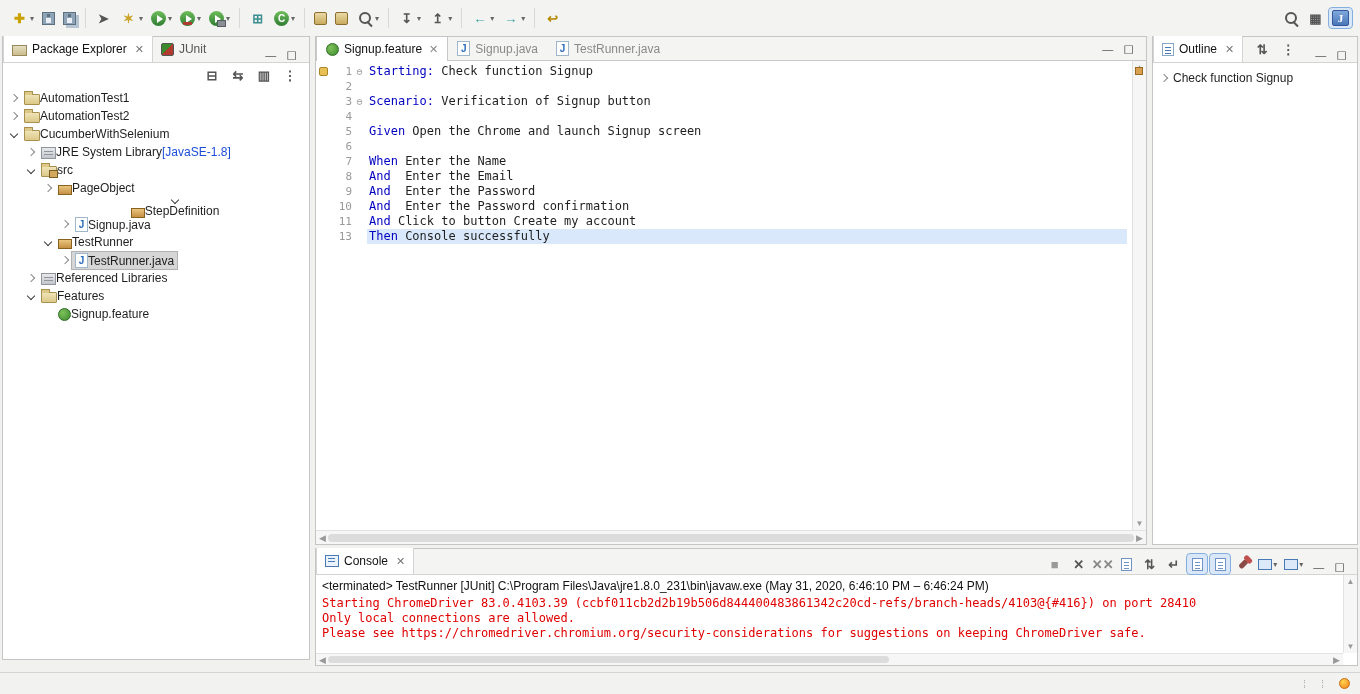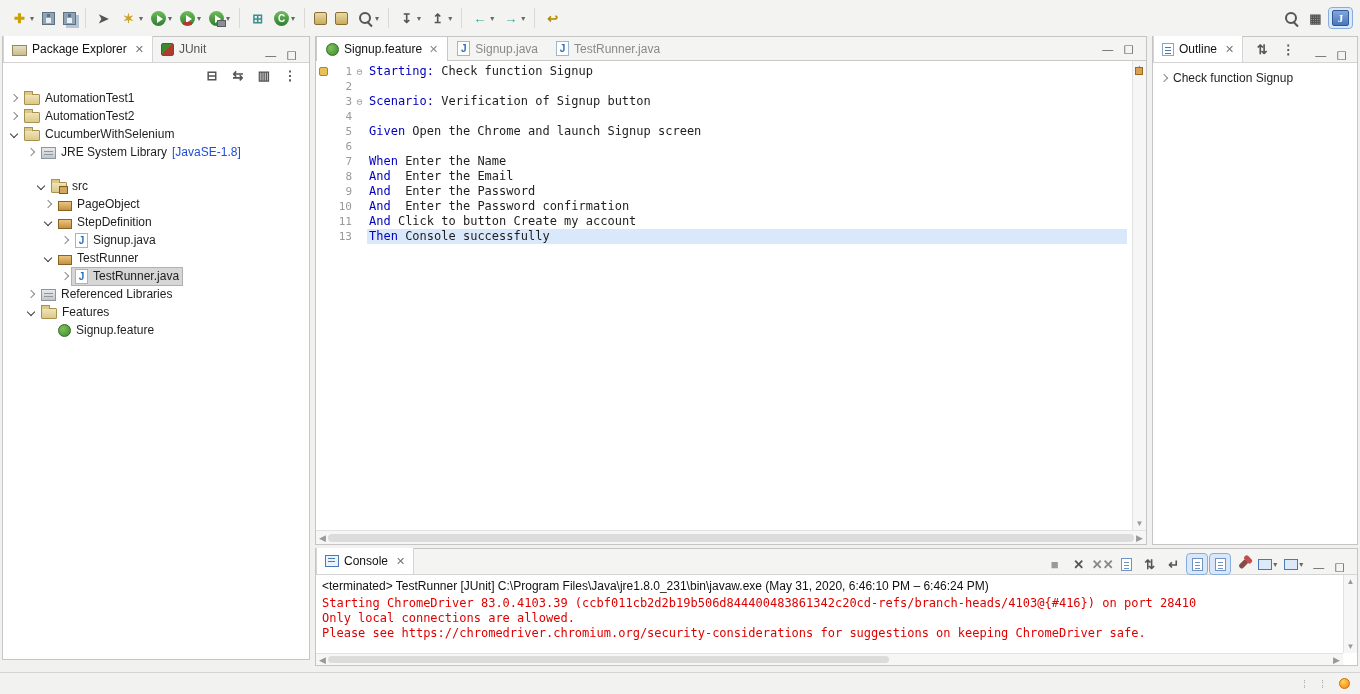--- a/index.html
+++ b/index.html
@@ -54,21 +54,21 @@
   .maxbtn::before{content:"◻";font-size:13px}
   .view-toolbar{height:24px;display:flex;justify-content:flex-end;align-items:center;gap:8px;padding:0 10px}
   .vt-btn{width:18px;height:18px;display:flex;align-items:center;justify-content:center;color:#555;font-size:12px;cursor:pointer}
 
   
   .tree{font-size:12px;padding-top:2px}
   .tree-row{display:flex;align-items:center;height:18px;cursor:pointer;white-space:nowrap}
   .twisty{width:14px;display:flex;justify-content:center;flex:0 0 auto}
   .chev{width:6px;height:6px;border-right:1.4px solid #8a8a8a;border-bottom:1.4px solid #8a8a8a;transform:rotate(-45deg)}
   .chev.down{transform:rotate(45deg);border-color:#3c3c3c}
-  .node-body{display:flex;align-items:center;gap:5px;padding:1px 3px}
+  .node-body{display:flex;align-items:flex-end;padding:1px 3px}
   .tree-row.selected .node-body{background:#d6d6d6;outline:1px solid #b1b1b1}
   .tsuffix{color:#1d4ed8}
   .icon{flex:0 0 auto;display:inline-block}
   .ic-project,.ic-folder,.ic-src{position:relative;width:16px;height:11px;background:linear-gradient(#efe3b8,#dcc987);border:1px solid #a8914f;border-radius:1px;margin-top:3px}
   .ic-project::before,.ic-folder::before,.ic-src::before{content:"";position:absolute;top:-4px;left:-1px;width:7px;height:3px;background:#dcc987;border:1px solid #a8914f;border-bottom:none}
   .ic-src::after{content:"";position:absolute;right:-2px;bottom:-2px;width:7px;height:6px;background:#d2a95f;border:1px solid #7a5c20}
   .ic-package{width:14px;height:10px;background:linear-gradient(#eac57e,#c49044);border:1px solid #8a6220;margin-top:3px}
   .ic-java{width:13px;height:15px;background:#fff;border:1px solid #9fb6cd;display:flex;align-items:center;justify-content:center;font:bold 10px "Liberation Sans",sans-serif;color:#2f6ebe}
   .ic-java::before{content:"J"}
   .ic-feature{width:13px;height:13px;border-radius:50%;background:radial-gradient(circle at 35% 35%,#7ec15a,#3c8a2e);border:1px solid #2e6b24}
@@ -277,39 +277,39 @@
           <div class="tree-row" style="padding-left: 21px;">
             <span class="twisty">
               <span class="chev"></span>
             </span>
             <span class="node-body">
               <span class="icon ic-jre"></span>
               <span class="tlabel">JRE System Library</span>
               <span class="tsuffix"> [JavaSE-1.8]</span>
             </span>
           </div>
-          <div class="tree-row" style="padding-left: 31px; margin-top: 16px;">
+          <div class="tree-row" style="padding-left: 21px;">
             <span class="twisty">
               <span class="chev down"></span>
             </span>
             <span class="node-body">
               <span class="icon ic-src"></span>
               <span class="tlabel">src</span>
             </span>
           </div>
           <div class="tree-row" style="padding-left: 38px;">
             <span class="twisty">
               <span class="chev"></span>
             </span>
             <span class="node-body">
               <span class="icon ic-package"></span>
               <span class="tlabel">PageObject</span>
             </span>
           </div>
-          <div class="tree-row" style="padding-left: 38px;">
+          <div class="tree-row" style="padding-left: 38px; flex-direction: column;">
             <span class="twisty">
               <span class="chev down"></span>
             </span>
             <span class="node-body">
               <span class="icon ic-package"></span>
               <span class="tlabel">StepDefinition</span>
             </span>
           </div>
           <div class="tree-row" style="padding-left: 55px;">
             <span class="twisty">

